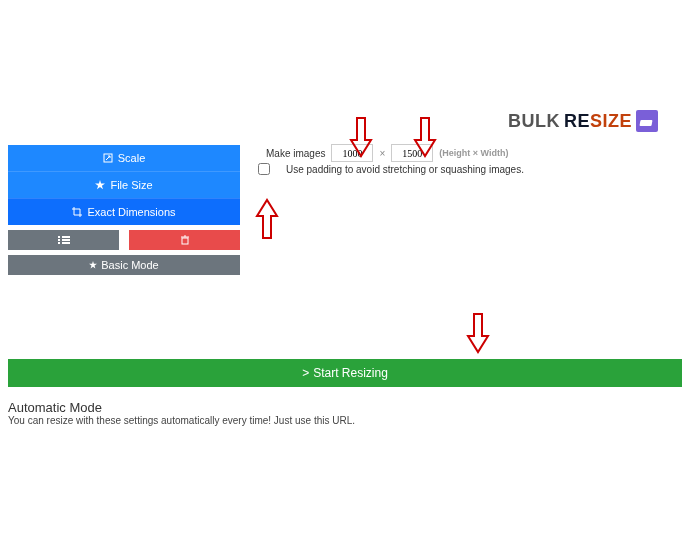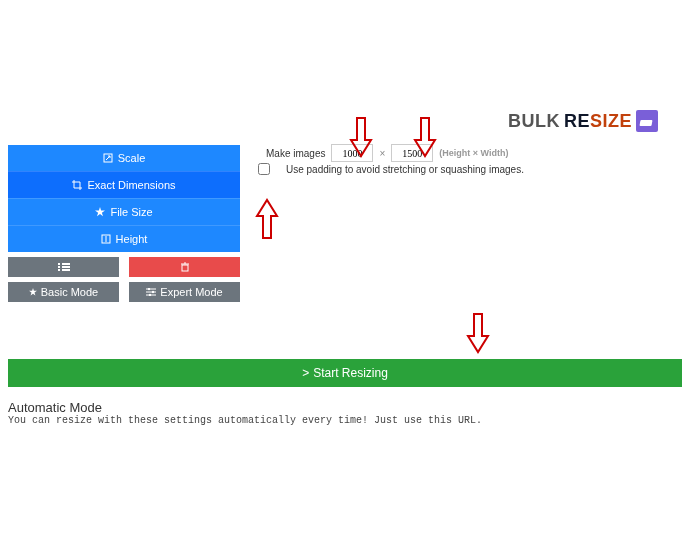--- a/index.html
+++ b/index.html
@@ -161,21 +161,20 @@
     left: 8px;
   }
   .auto-title {
     font-size: 13px;
     color: #333;
     font-weight: 400;
   }
   .auto-text {
     font-size: 10px;
     color: #444;
-    font-family: Liberation Mono, monospace;
   }
 
   
   .arrow {
     position: absolute;
     pointer-events: none;
   }
   .arrow svg { display: block; }
 </style>
 </head>
@@ -195,48 +194,39 @@
     <div class="side-item">
       <span class="icon">
         <svg width="10" height="10" viewBox="0 0 10 10">
             <rect x="1" y="1" width="8" height="8" fill="none" stroke="#fff" stroke-width="1"></rect>
             <path d="M3 7 L7 3 M7 3 L5 3 M7 3 L7 5" stroke="#fff" stroke-width="1" fill="none"></path>
           </svg>
       </span>
       <span>Scale</span>
     </div>
 
+    <div class="side-item">
+      <span class="icon">
+        <svg width="10" height="10" viewBox="0 0 10 10">
+            <path d="M5 0 L6.1 3.5 L10 3.5 L6.9 5.7 L8 9.3 L5 7.1 L2 9.3 L3.1 5.7 L0 3.5 L3.9 3.5 Z" fill="#fff"></path>
+          </svg>
+      </span>
+      <span>File Size</span>
+    </div>
+
     <div class="side-item active">
       <span class="icon">
         <svg width="10" height="10" viewBox="0 0 10 10">
             <path d="M2 0 V8 H10 M0 2 H8 V10" stroke="#fff" stroke-width="1" fill="none"></path>
           </svg>
       </span>
       <span>Exact Dimensions</span>
     </div>
 
-    <div class="side-item">
-      <span class="icon">
-        <svg width="10" height="10" viewBox="0 0 10 10">
-            <path d="M5 0 L6.1 3.5 L10 3.5 L6.9 5.7 L8 9.3 L5 7.1 L2 9.3 L3.1 5.7 L0 3.5 L3.9 3.5 Z" fill="#fff"></path>
-          </svg>
-      </span>
-      <span>File Size</span>
-    </div>
-
-
-    <div class="side-item">
-      <span class="icon">
-        <svg width="10" height="10" viewBox="0 0 10 10">
-            <rect x="1" y="1" width="8" height="8" fill="none" stroke="#fff" stroke-width="1"></rect>
-            <path d="M5 2 V8" stroke="#fff" stroke-width="1"></path>
-          </svg>
-      </span>
-      <span>Height</span>
-    </div>
+
 
 
   </div>
 
   <div class="btn-row">
     <div class="half gray">
       <span class="icon">
         <svg width="12" height="8" viewBox="0 0 12 8">
             <rect x="0" y="0" width="2" height="2" fill="#fff"></rect>
             <rect x="4" y="0" width="8" height="2" fill="#fff"></rect>
@@ -259,31 +249,20 @@
 
   <div class="btn-row">
     <div class="half gray2">
       <span class="icon">
         <svg width="8" height="8" viewBox="0 0 10 10">
             <path d="M5 0 L6.1 3.5 L10 3.5 L6.9 5.7 L8 9.3 L5 7.1 L2 9.3 L3.1 5.7 L0 3.5 L3.9 3.5 Z" fill="#fff"></path>
           </svg>
       </span>
       <span>Basic Mode</span>
     </div>
-    <div class="half gray2">
-      <span class="icon">
-        <svg width="10" height="8" viewBox="0 0 10 8">
-            <path d="M0 1 H10 M0 4 H10 M0 7 H10" stroke="#fff" stroke-width="1"></path>
-            <circle cx="3" cy="1" r="1.2" fill="#fff"></circle>
-            <circle cx="7" cy="4" r="1.2" fill="#fff"></circle>
-            <circle cx="4" cy="7" r="1.2" fill="#fff"></circle>
-          </svg>
-      </span>
-      <span>Expert Mode</span>
-    </div>
   </div>
 </div>
 
 <div class="main">
   <div class="dim-row">
     <span>Make images</span>
     <input type="text" value="1000" style="">
     <span class="dim-mult">×</span>
     <input type="text" value="1500" style="">
     <span class="dim-hint">(Height  ×  Width)</span>

